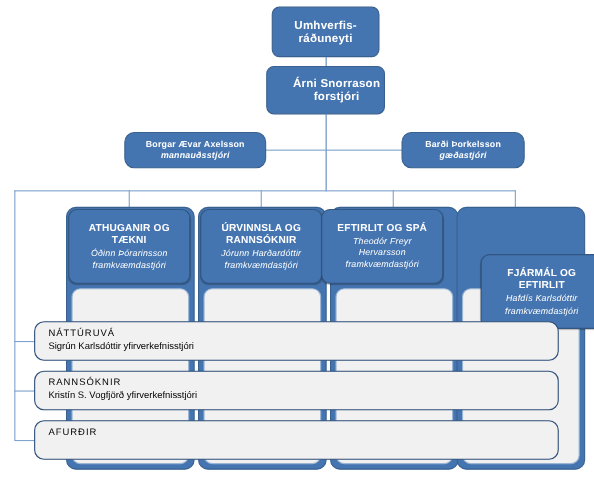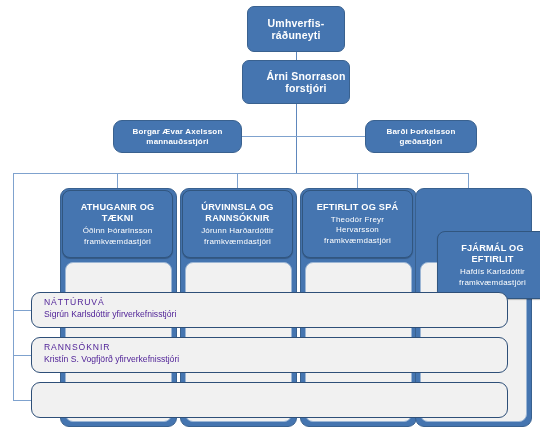--- a/index.html
+++ b/index.html
@@ -23,21 +23,21 @@
     justify-content:center;
     text-align:center;
     color:#ffffff;
     border-radius:7px;
     background:#4575B0;
     border:1px solid #39618F;
     letter-spacing:.2px;
     z-index:5;
   }
   .node .ttl{display:block;line-height:1.18;}
-  .node .sub{display:block;line-height:1.18;}
+  .node .sub{display:block;line-height:1.18;font-style:italic;}
 
   
   .topbox{font-size:10.5px;font-weight:600;}
   #n-ministry{left:247px;top:6px;width:98px;height:46px;}
   #n-director{left:242px;top:60px;width:108px;height:44px;padding-left:20px;}
 
   
   .staffbox{font-size:8px;font-weight:600;border-radius:9px;}
   #n-hr{left:113px;top:120px;width:129px;height:33px;}
   #n-quality{left:365px;top:120px;width:112px;height:33px;}
@@ -73,21 +73,21 @@
     border-radius:8px;
     background:#4575B0;
     border:1px solid #31567F;
     box-shadow:0 1px 1px rgba(0,0,0,.25);
     font-size:9px;
     padding:3px 2px;
     z-index:6;
   }
   #dept-1{left:62px;}
   #dept-2{left:182px;}
-  #dept-3{left:302px;}
+  #dept-3{left:292px;}
   #dept-4{left:437px;margin-top:41px;}
   .dept .ttl{font-weight:700;font-size:9.2px;line-height:1.25;}
   .dept .sub{font-weight:400;font-size:8px;line-height:1.2;margin-top:1px;}
 
   
   .inner{
     position:absolute;
     top:262px;
     width:105px;
     background:#F1F1F1;
@@ -117,21 +117,21 @@
     position:absolute;
     left:31px;
     width:477px;
     height:36px;
     background:#F1F1F1;
     border:1px solid #2E4F78;
     border-radius:9px;
     box-sizing:border-box;
     padding:4px 0 0 12px;
     z-index:8;
-    color:#4c1d95;
+    color:#000000;
   }
   #bar-1{top:292px;}
   #bar-2{top:337px;}
   #bar-3{top:382px;}
   .bar .ttl{font-size:8.6px;letter-spacing:.9px;line-height:1.35;display:block;}
   .bar .sub{font-size:8.6px;line-height:1.35;display:block;}
 
   
   #bracket-v{left:13px;top:173px;width:1px;height:227px;background:#7FA2CE;z-index:2;}
   .stub{position:absolute;left:13px;width:19px;height:1px;background:#7FA2CE;z-index:2;}
@@ -227,15 +227,16 @@
     <span class="ttl">NÁTTÚRUVÁ</span>
     <span class="sub">Sigrún Karlsdóttir yfirverkefnisstjóri</span>
   </div>
 
   <div class="bar" id="bar-2">
     <span class="ttl">RANNSÓKNIR</span>
     <span class="sub">Kristín S. Vogfjörð yfirverkefnisstjóri</span>
   </div>
 
   <div class="bar" id="bar-3">
+    <span class="ttl">AFURÐIR</span>
   </div>
 
 </div>
 
 </body></html>

